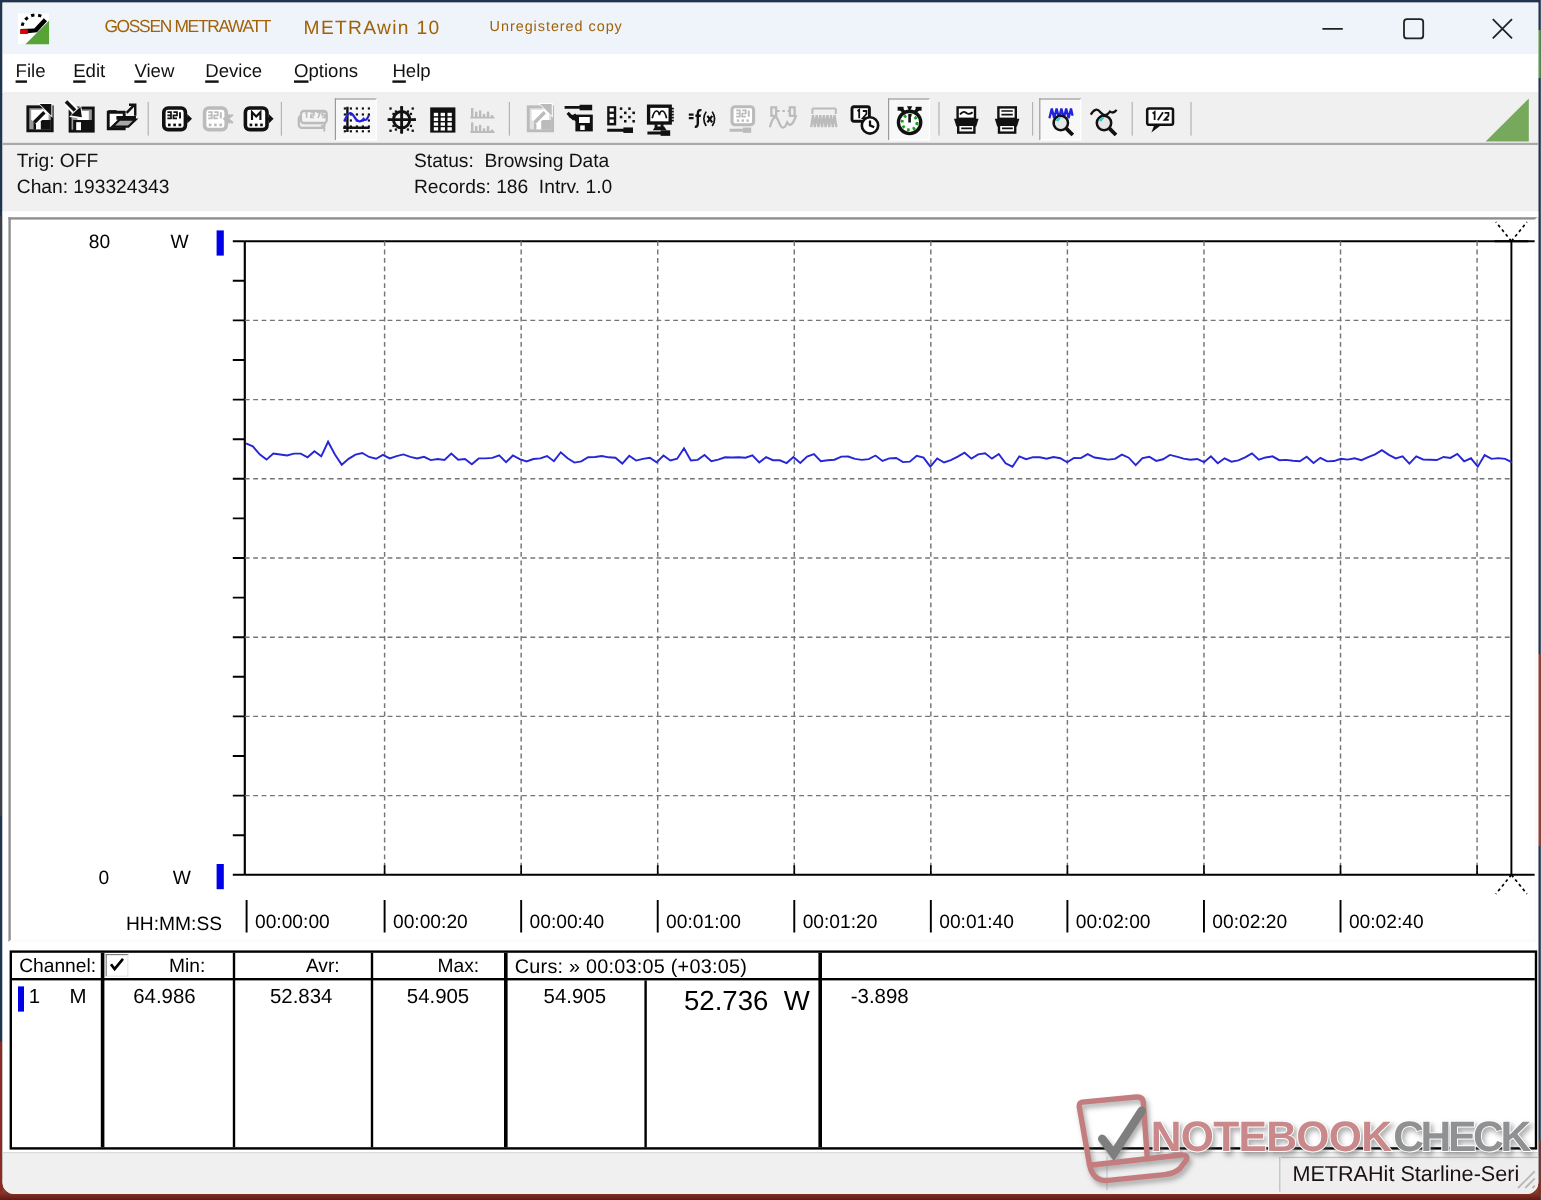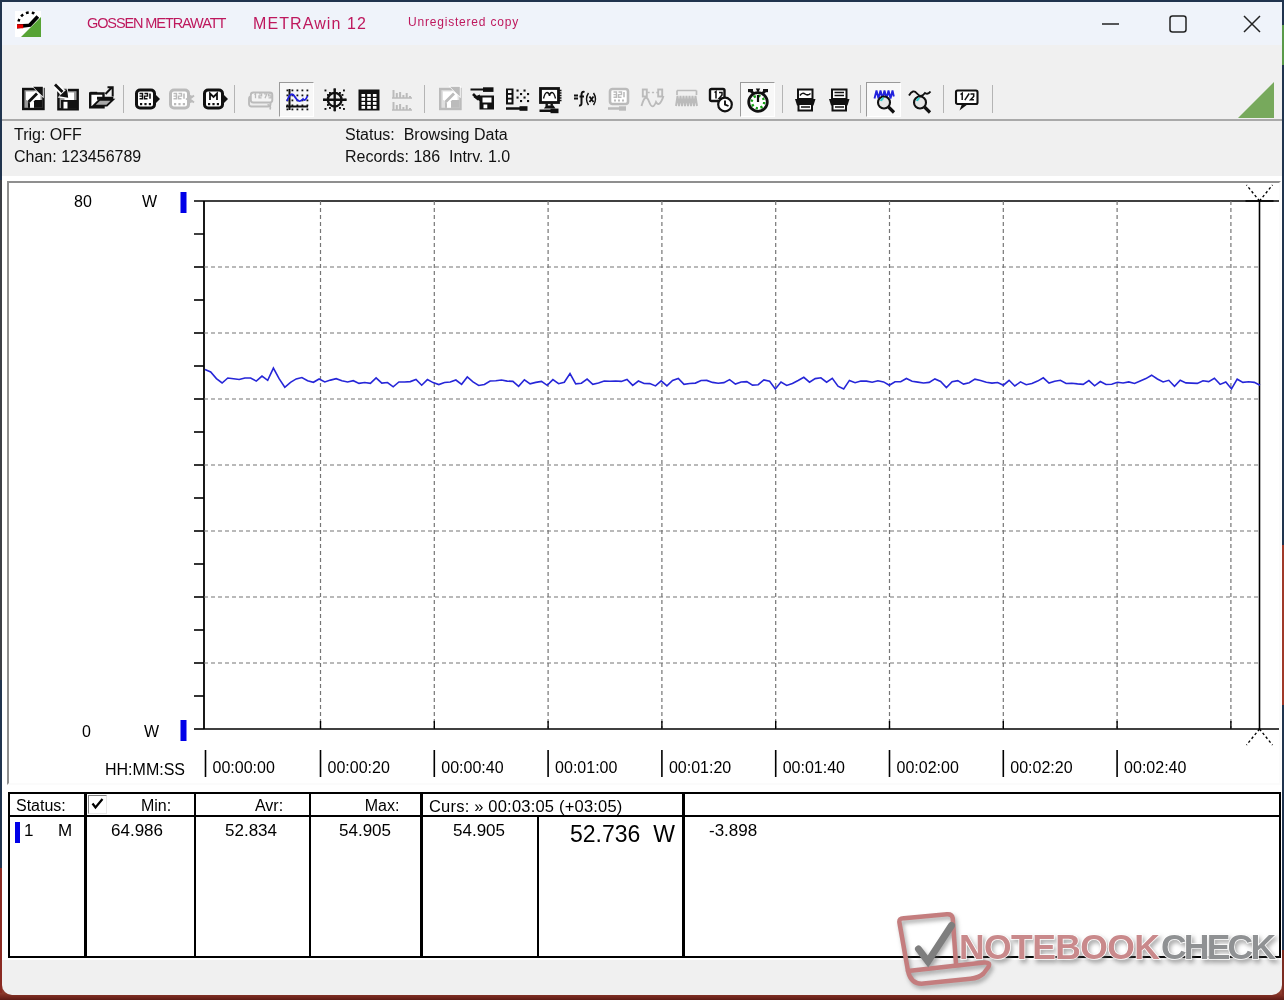--- a/index.html
+++ b/index.html
@@ -1,21 +1,21 @@
 <!DOCTYPE html>
 <html><head>
 <meta charset="utf-8">
 <style>
 * { margin:0; padding:0; box-sizing:border-box; }
 html,body { width:1284px; height:1000px; overflow:hidden; }
 body { font-family:"Liberation Sans", sans-serif; position:relative; background:#20344e; }
 .abs { position:absolute; }
 #win { position:absolute; left:2px; top:2px; width:1280px; height:993px; background:#f0f0f0; border-radius:0 0 10px 10px; overflow:hidden; }
 #titlebar { position:absolute; left:0; top:0; width:100%; height:43px; background:#eff3fa; }
-#titlebar .t { position:absolute; top:13px; color:#be185d; white-space:pre; }
+#titlebar .t { position:absolute; top:13px; color:#a16207; white-space:pre; }
 #menubar { position:absolute; left:0; top:43px; width:100%; height:33px; background:#ffffff; border-bottom:1px solid #e6e6e6; }
 .menuitem { position:absolute; top:6px; font-size:15.5px; color:#111; }
 .menuitem u { text-decoration-thickness:1.5px; text-underline-offset:2.5px; }
 #toolbar { position:absolute; left:0; top:77px; width:100%; height:42px; background:#f0f0f0; border-bottom:2px solid #a9a9a9; }
 .tbsep { position:absolute; top:6px; width:1px; height:28px; background:#b4b4b4; }
 .tico { position:absolute; top:8px; width:26px; height:26px; overflow:visible; }
 .tpress { position:absolute; top:3px; width:35px; height:35px; background:#f8f8f8; border:1px solid; border-color:#9a9a9a #fff #fff #9a9a9a; }
 #greentri { position:absolute; right:8px; top:3px; width:0; height:0; border-bottom:36px solid #77a95c; border-left:36px solid transparent; }
 #infobar { position:absolute; left:0; top:119px; width:100%; height:60px; background:#f0f0f0; border-bottom:2px solid #9d9d9d; font-size:16px; color:#111; }
 #infobar div { position:absolute; white-space:pre; }
@@ -39,27 +39,35 @@
 <div id="win">
   <div id="titlebar">
     <svg class="abs" style="left:13px;top:9px;" width="26" height="26" viewBox="0 0 26 26">
       <rect x="0" y="0" width="26" height="26" fill="#fff"></rect>
       <polygon points="26,6 26,26 6,26" fill="#57a335"></polygon>
       <path d="M2 13.2 L13.5 12.8 L21.5 4.2 L24.2 6.8 L15.8 15.8 L2 17.4 Z" fill="#000"></path>
       <rect x="2" y="13.4" width="6.2" height="3.9" fill="#e80000"></rect>
       <path d="M3.5 10.5 A11.5 11.5 0 0 1 19.5 2.5" stroke="#000" stroke-width="2.5" fill="none" stroke-dasharray="2.8,3"></path>
     </svg>
     <div class="t" style="left:85px;font-size:14.5px;letter-spacing:-1.1px;">GOSSEN METRAWATT</div>
-    <div class="t" style="left:251px;font-size:16px;letter-spacing:1.1px;">METRAwin 12</div>
+    <div class="t" style="left:251px;font-size:16px;letter-spacing:1.1px;">METRAwin 10</div>
     <div class="t" style="left:406px;font-size:12px;letter-spacing:0.8px;">Unregistered copy</div>
     <svg class="abs" style="left:1090px;top:0;" width="180" height="43" viewBox="0 0 180 43">
       <line x1="10" y1="22" x2="27" y2="22" stroke="#222" stroke-width="1.4"></line>
       <rect x="78" y="14" width="16" height="16" rx="2.5" fill="none" stroke="#222" stroke-width="1.5"></rect>
       <path d="M152 14 L168 30 M168 14 L152 30" stroke="#222" stroke-width="1.5"></path>
     </svg>
+  </div>
+  <div id="menubar">
+    <div class="menuitem" style="left:11px;"><u>F</u>ile</div>
+    <div class="menuitem" style="left:59px;"><u>E</u>dit</div>
+    <div class="menuitem" style="left:110px;"><u>V</u>iew</div>
+    <div class="menuitem" style="left:169px;"><u>D</u>evice</div>
+    <div class="menuitem" style="left:243px;"><u>O</u>ptions</div>
+    <div class="menuitem" style="left:325px;"><u>H</u>elp</div>
   </div>
   <div id="toolbar">
 <div class="tpress" style="left:277px;"></div>
 <div class="tpress" style="left:738px;"></div>
 <div class="tpress" style="left:864px;"></div>
 <svg class="tico" style="left:18px;top:8px;" width="26" height="26" viewBox="0 0 26 26">
         <rect x="3.2" y="2" width="20.3" height="20" fill="#9a9a9a" stroke="#111111" stroke-width="2.4"></rect>
         <rect x="6" y="4.5" width="14.5" height="8.5" fill="#fff"></rect>
         <rect x="8" y="13" width="14.3" height="7.8" fill="#111111"></rect>
         <rect x="10" y="14.5" width="4" height="6.3" fill="#fff"></rect>
@@ -333,21 +341,21 @@
 <svg class="tico" style="left:952px;top:8px;" width="26" height="26" viewBox="0 0 26 26">
         <rect x="2" y="3.5" width="21.5" height="13.5" rx="1.5" fill="#fff" stroke="#111" stroke-width="2.1"></rect>
         <path d="M8 17 L5.5 23.5 L14 17" fill="#111"></path>
         <path d="M6.5 7.5 L8.2 6.3 V13 M10.8 13.2 L15.2 6.5 M16.5 7 h3.2 v2.4 l-3.2 3.4 h3.4" stroke="#111" stroke-width="1.5" fill="none"></path>
       </svg>
 <div class="tbsep" style="left:990px;"></div>
 <div id="greentri"></div>
   </div>
   <div id="infobar">
     <div style="left:12px;top:5px;">Trig: OFF</div>
-    <div style="left:12px;top:27px;">Chan: 123456789</div>
+    <div style="left:12px;top:27px;">Chan: 193324343</div>
     <div style="left:343px;top:5px;">Status:&nbsp;&nbsp;Browsing Data</div>
     <div style="left:343px;top:27px;">Records: 186&nbsp;&nbsp;Intrv. 1.0</div>
   </div>
   <div class="abs" style="left:0;top:174px;width:1280px;height:784px;background:#fff;"></div>
   <div id="chartpanel">
     <svg id="chartsvg" width="1270" height="600" viewBox="0 0 1270 600">
 <line x1="195" y1="18" x2="1270" y2="18" stroke="#000" stroke-width="1.6"></line>
 <line x1="195" y1="546" x2="1270" y2="546" stroke="#000" stroke-width="1.6"></line>
 <line x1="195" y1="18" x2="195" y2="546" stroke="#000" stroke-width="1.8"></line>
 <line x1="185" y1="18" x2="195" y2="18" stroke="#000" stroke-width="1.6"></line>
@@ -427,40 +435,49 @@
 </svg>
 </div>
 <div id="tablearea">
 <div class="tl" style="left:0;top:21px;width:1269px;height:2px;"></div>
 <div class="tl" style="left:74px;top:0px;width:3px;height:162px;"></div>
 <div class="tl" style="left:184px;top:0px;width:1.5px;height:162px;"></div>
 <div class="tl" style="left:299px;top:0px;width:1.5px;height:162px;"></div>
 <div class="tl" style="left:409.5px;top:0px;width:3px;height:162px;"></div>
 <div class="tl" style="left:527px;top:23px;width:1.5px;height:139px;"></div>
 <div class="tl" style="left:672px;top:0px;width:3px;height:162px;"></div>
-<div class="tt" style="left:6px;top:3px;">Status:</div>
+<div class="tt" style="left:6px;top:3px;">Channel:</div>
 <div class="abs" style="left:78px;top:1px;width:19px;height:19px;background:#fff;border:1.2px solid #808080;border-right-color:#e8e8e8;border-bottom-color:#e8e8e8;">
 <svg width="17" height="17" viewBox="0 0 17 17" style="position:absolute;left:0;top:0;">
           <path d="M3.5 7.5 L6.5 11.5 L13.5 3" stroke="#000" stroke-width="2.2" fill="none"></path>
         </svg>
       </div>
 <div class="tt" style="left:146px;top:3px;transform:translateX(-50%);font-size:16px;">Min:</div>
 <div class="tt" style="left:259px;top:3px;transform:translateX(-50%);font-size:16px;">Avr:</div>
 <div class="tt" style="left:372px;top:3px;transform:translateX(-50%);font-size:16px;">Max:</div>
 <div class="tt" style="left:419px;top:3px;font-size:16.5px;letter-spacing:0.2px;">Curs: » 00:03:05 (+03:05)</div>
 <div class="abs" style="left:5px;top:28px;width:5px;height:21px;background:#0000e8;"></div>
 <div class="tt" style="left:14px;top:27px;font-size:17px;">1</div>
 <div class="tt" style="left:48px;top:27px;font-size:17px;">M</div>
 <div class="tt" style="left:127px;top:27px;transform:translateX(-50%);font-size:17px;">64.986</div>
 <div class="tt" style="left:241px;top:27px;transform:translateX(-50%);font-size:17px;text-align:center;">52.834</div>
 <div class="tt" style="left:355px;top:27px;transform:translateX(-50%);font-size:17px;">54.905</div>
 <div class="tt" style="left:469px;top:27px;transform:translateX(-50%);font-size:17px;">54.905</div>
 <div class="tt" style="left:560px;top:27px;font-size:23px;">52.736&nbsp;&nbsp;W</div>
 <div class="tt" style="left:699px;top:27px;font-size:17px;">-3.898</div>
 </div>
+  <div id="statusbar">
+    <div class="abs" style="left:920px;top:3px;width:1px;height:28px;background:#c9c9c9;"></div>
+    <div class="abs" style="left:1064px;top:3px;width:1px;height:29px;background:#bdbdbd;"></div>
+    <div class="abs" style="left:1066px;top:3px;width:214px;height:30px;border-top:1px solid #bdbdbd;background:#eeeeee;"></div>
+    <div class="abs" style="left:1075px;top:7px;font-size:18px;color:#1c1016;">METRAHit Starline-Seri</div>
+    <svg class="abs" style="right:2px;top:13px;" width="17" height="17">
+        <path d="M16 2 L2 16 M16 8 L8 16 M16 14 L14 16" stroke="#b9b9b9" stroke-width="1.6"></path>
+      </svg>
+  </div>
   <div id="nbc"><svg width="391" height="90" viewBox="0 0 391 90" style="filter:drop-shadow(2px 3px 2px rgba(90,90,90,0.5));">
 <g fill="none" stroke="#c47d7e" stroke-width="4.5" stroke-linejoin="round">
 <path d="M13 61 L4.5 13 Q3.5 8 9 8.2 L52 4.2 Q57 3.8 57.7 8 L61 54"></path>
 <path d="M13 61 L89 52.5 Q96.5 52 93 57.5 L88.5 63.5 Q84 67.8 75.5 68.8 L28.5 73.6 Q16 74.8 13 61 Z"></path>
 </g>
 <path d="M23.5 39 L33 51.5 L56.5 15.5" stroke="#7e7e7e" stroke-width="7" fill="none" stroke-linecap="round"></path>
 <text x="64" y="49" font-family="Liberation Sans" font-size="35.5" font-weight="bold" letter-spacing="-0.6" fill="#c9898b" stroke="#ffffff" stroke-width="1.6" paint-order="stroke">NOTEBOOK</text>
 <text x="266" y="49" font-family="Liberation Sans" font-size="35.5" font-weight="bold" letter-spacing="-2.8" fill="#8f9193" stroke="#ffffff" stroke-width="1.6" paint-order="stroke">CHECK</text>
 </svg></div>
 </div>

